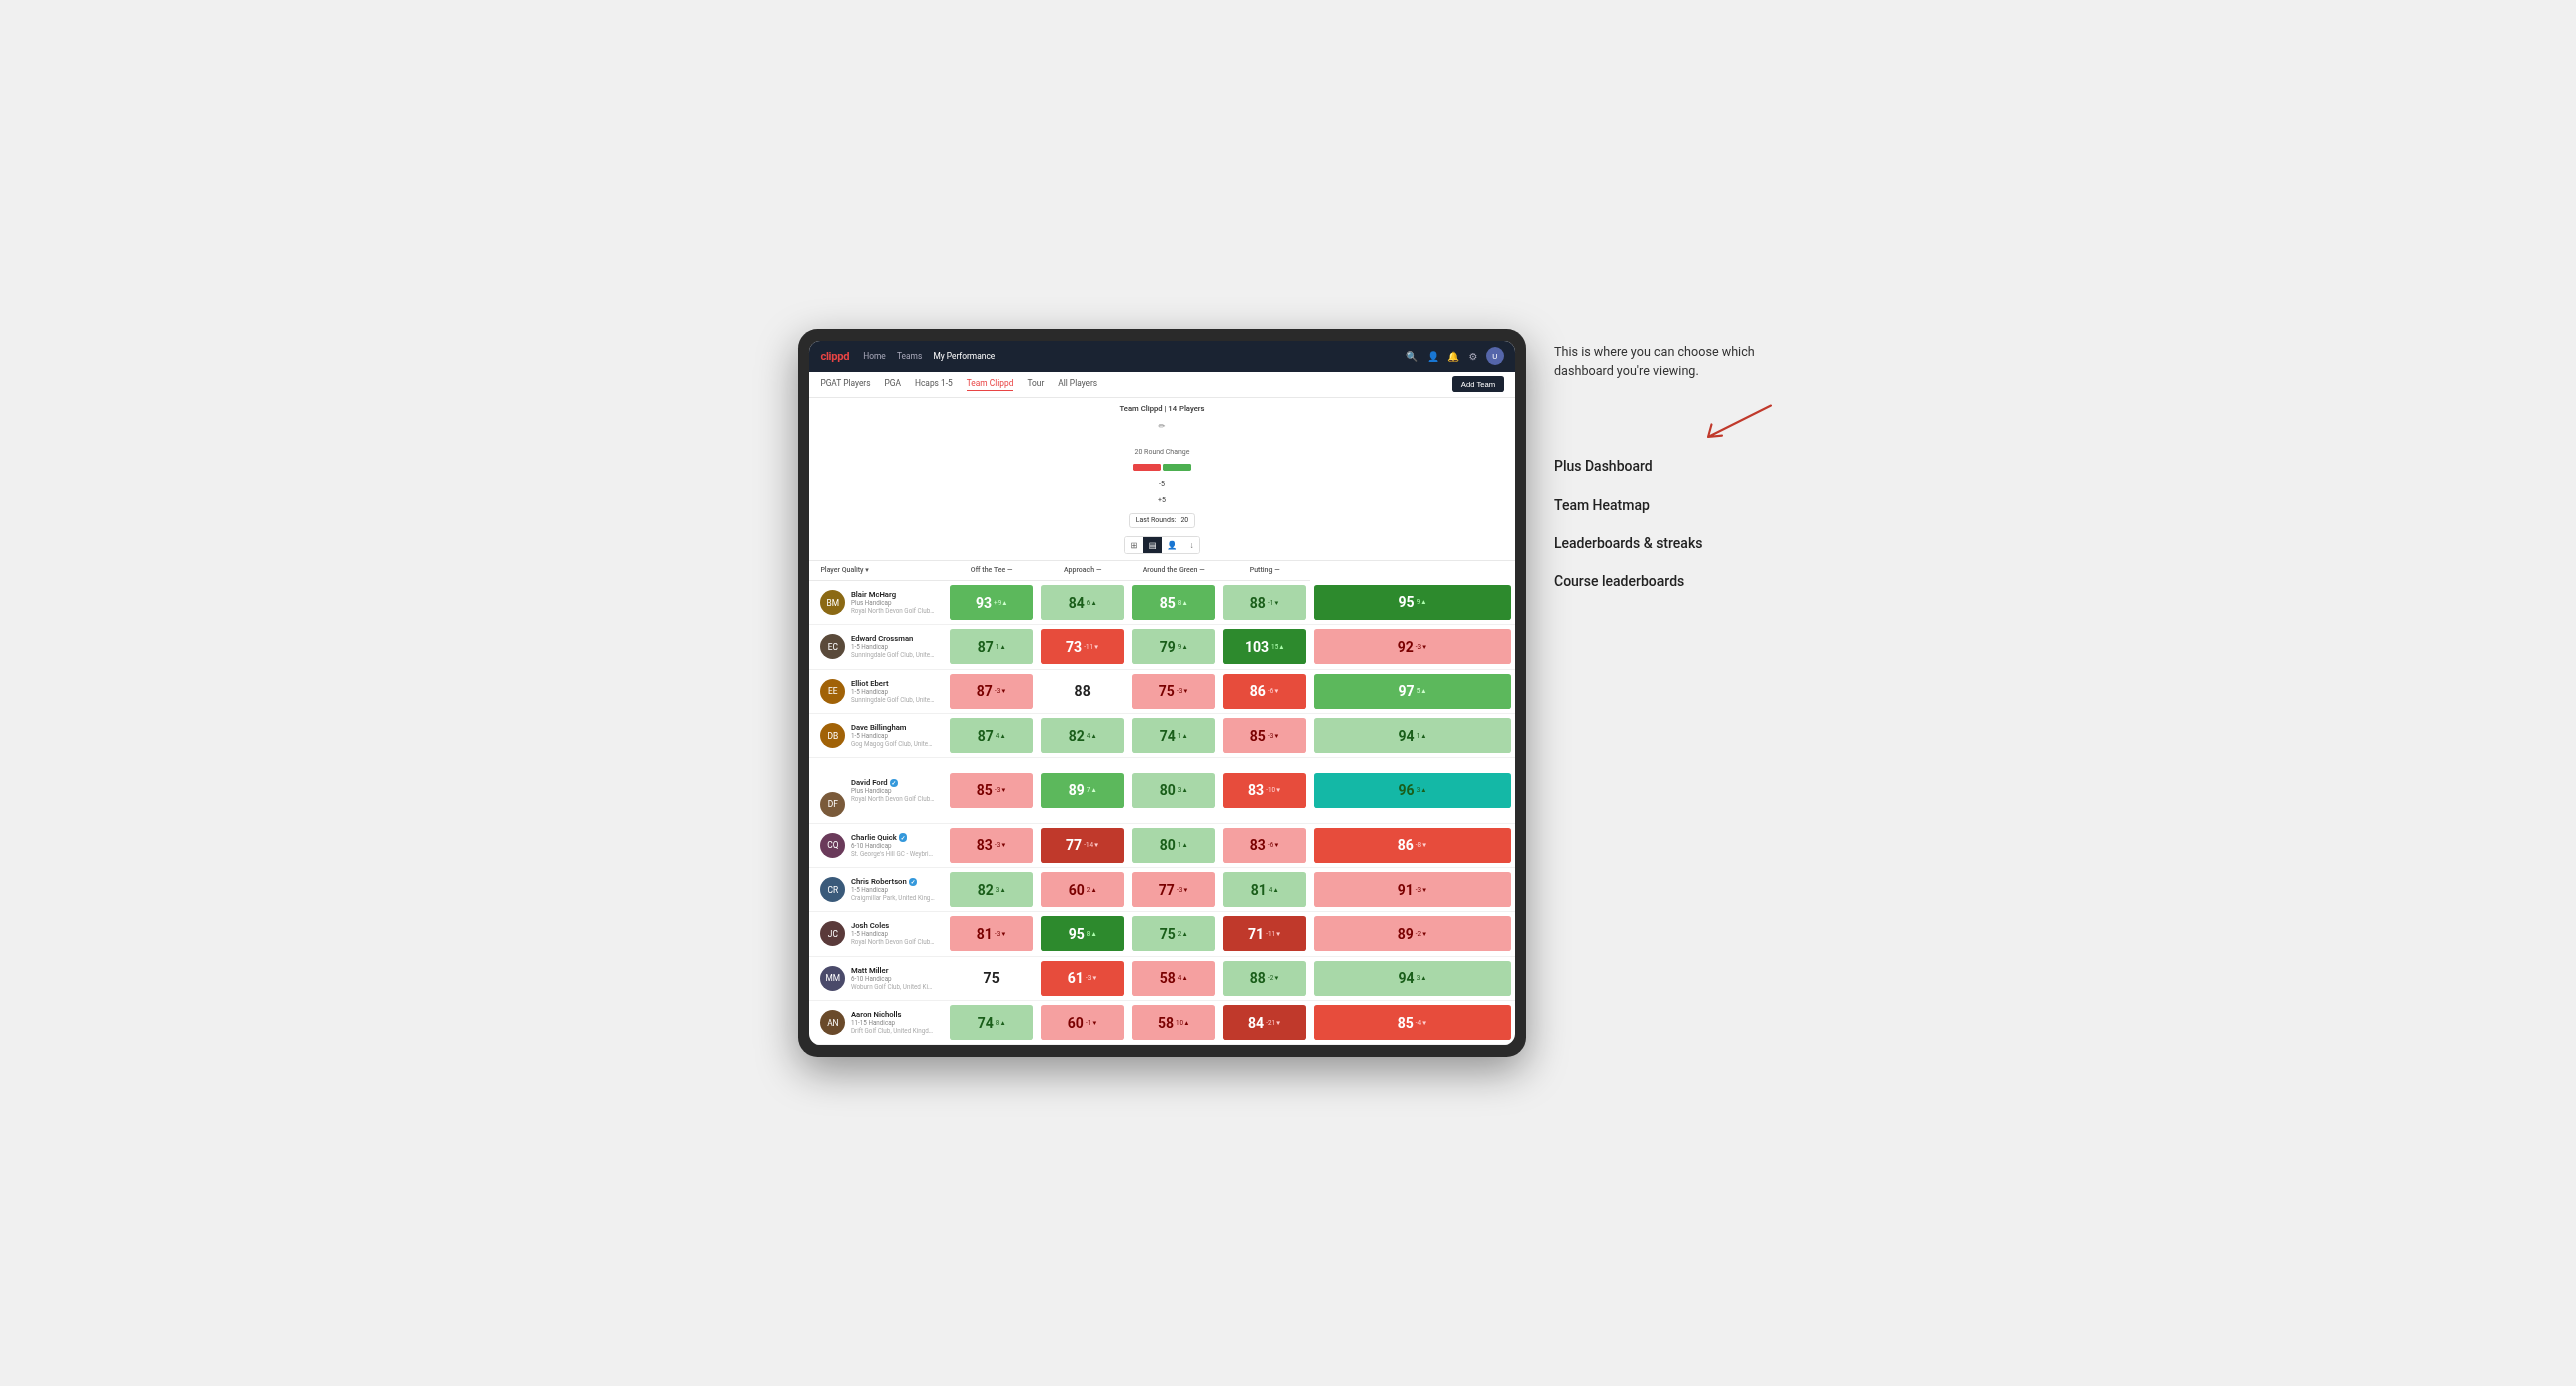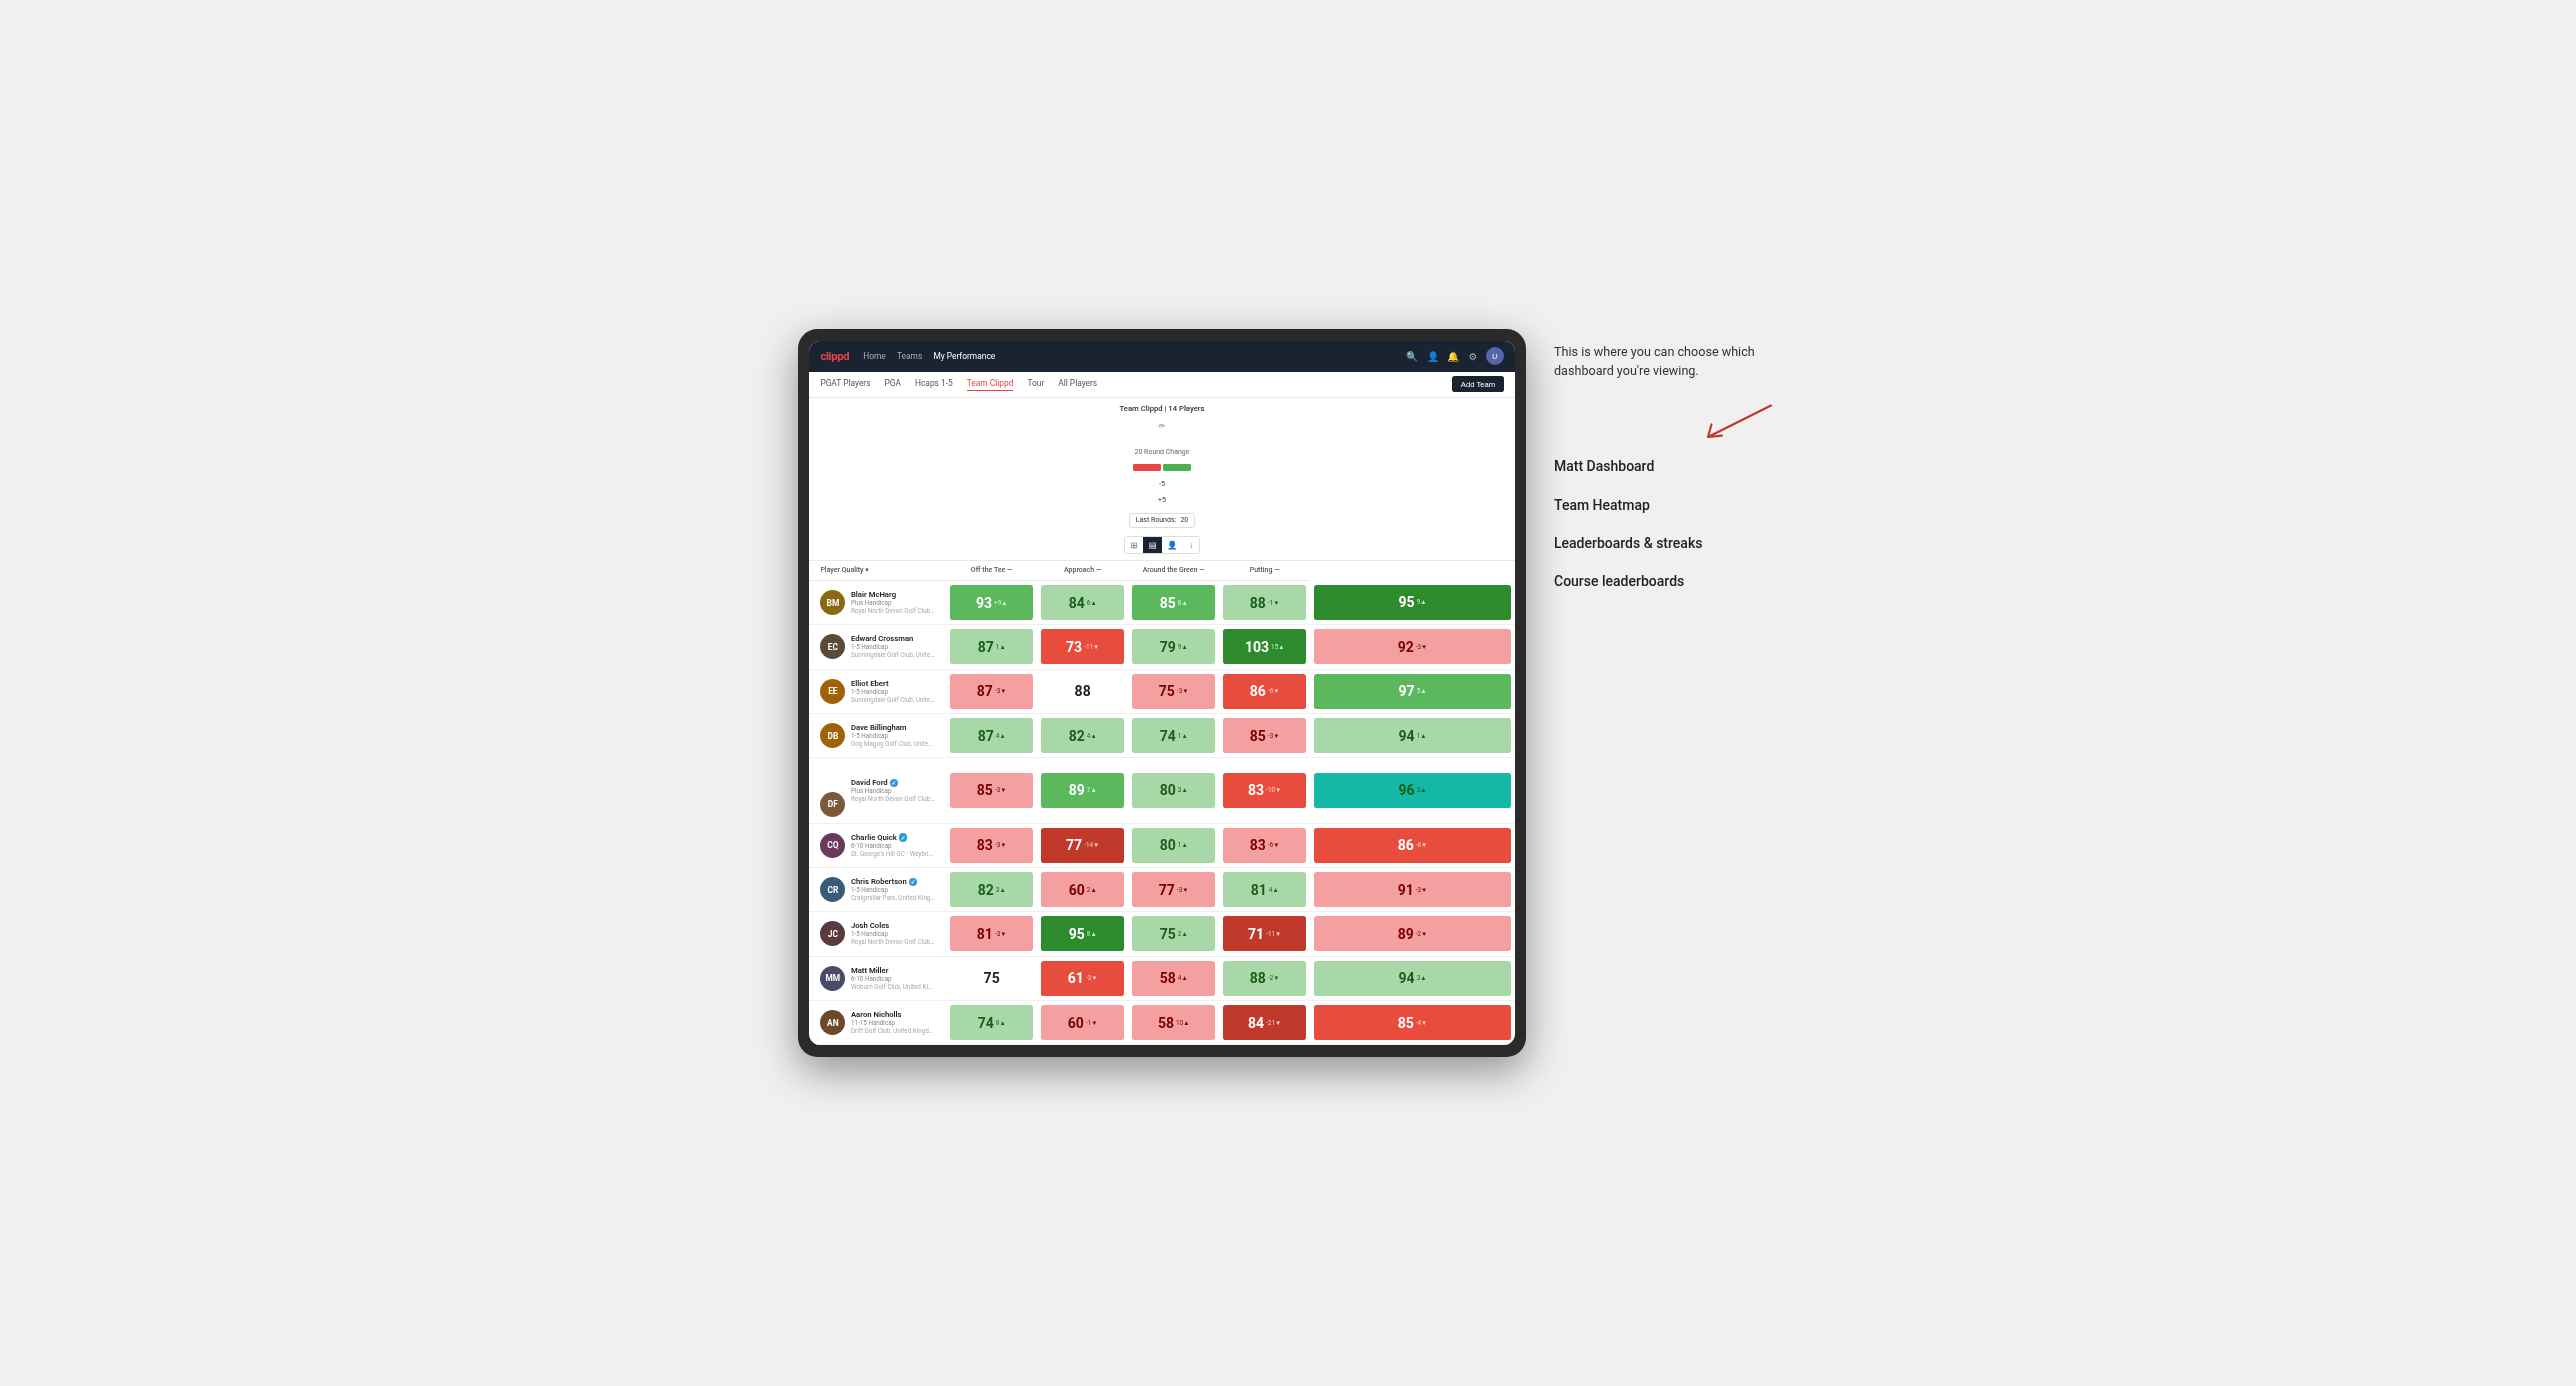--- a/index.html
+++ b/index.html
@@ -269,21 +269,21 @@
       width: 25px;
       height: 25px;
       border-radius: 50%;
       background: #ccc;
       flex-shrink: 0;
       overflow: hidden;
       display: flex;
       align-items: center;
       justify-content: center;
       font-size: 8.4px;
-      font-weight: 700;
+      font-weight: 400;
       color: #fff;
     }
 
     .player-info {
       min-width: 0;
     }
 
     .player-name {
       font-size: 7.7px;
       font-weight: 600;
@@ -895,20 +895,20 @@
   </div>
 
   <div class="annotation-panel">
     <p class="annotation-text">This is where you can choose which dashboard you're viewing.</p>
 
     <svg class="arrow-svg" width="84" height="42" viewBox="0 0 120 60">
       <path d="M110 5 L20 50 L40 48 M20 50 L25 32" stroke="#c0392b" stroke-width="3" fill="none" stroke-linecap="round" stroke-linejoin="round"></path>
     </svg>
 
     <ul class="dashboard-list" id="dashboard-list">
-    <li>Matt Dashboard</li>
+    <li>Plus Dashboard</li>
         <li>Team Heatmap</li>
         <li>Leaderboards &amp; streaks</li>
         <li>Course leaderboards</li>
       </ul>
   </div>
 </div>
 
 
 </body></html>

